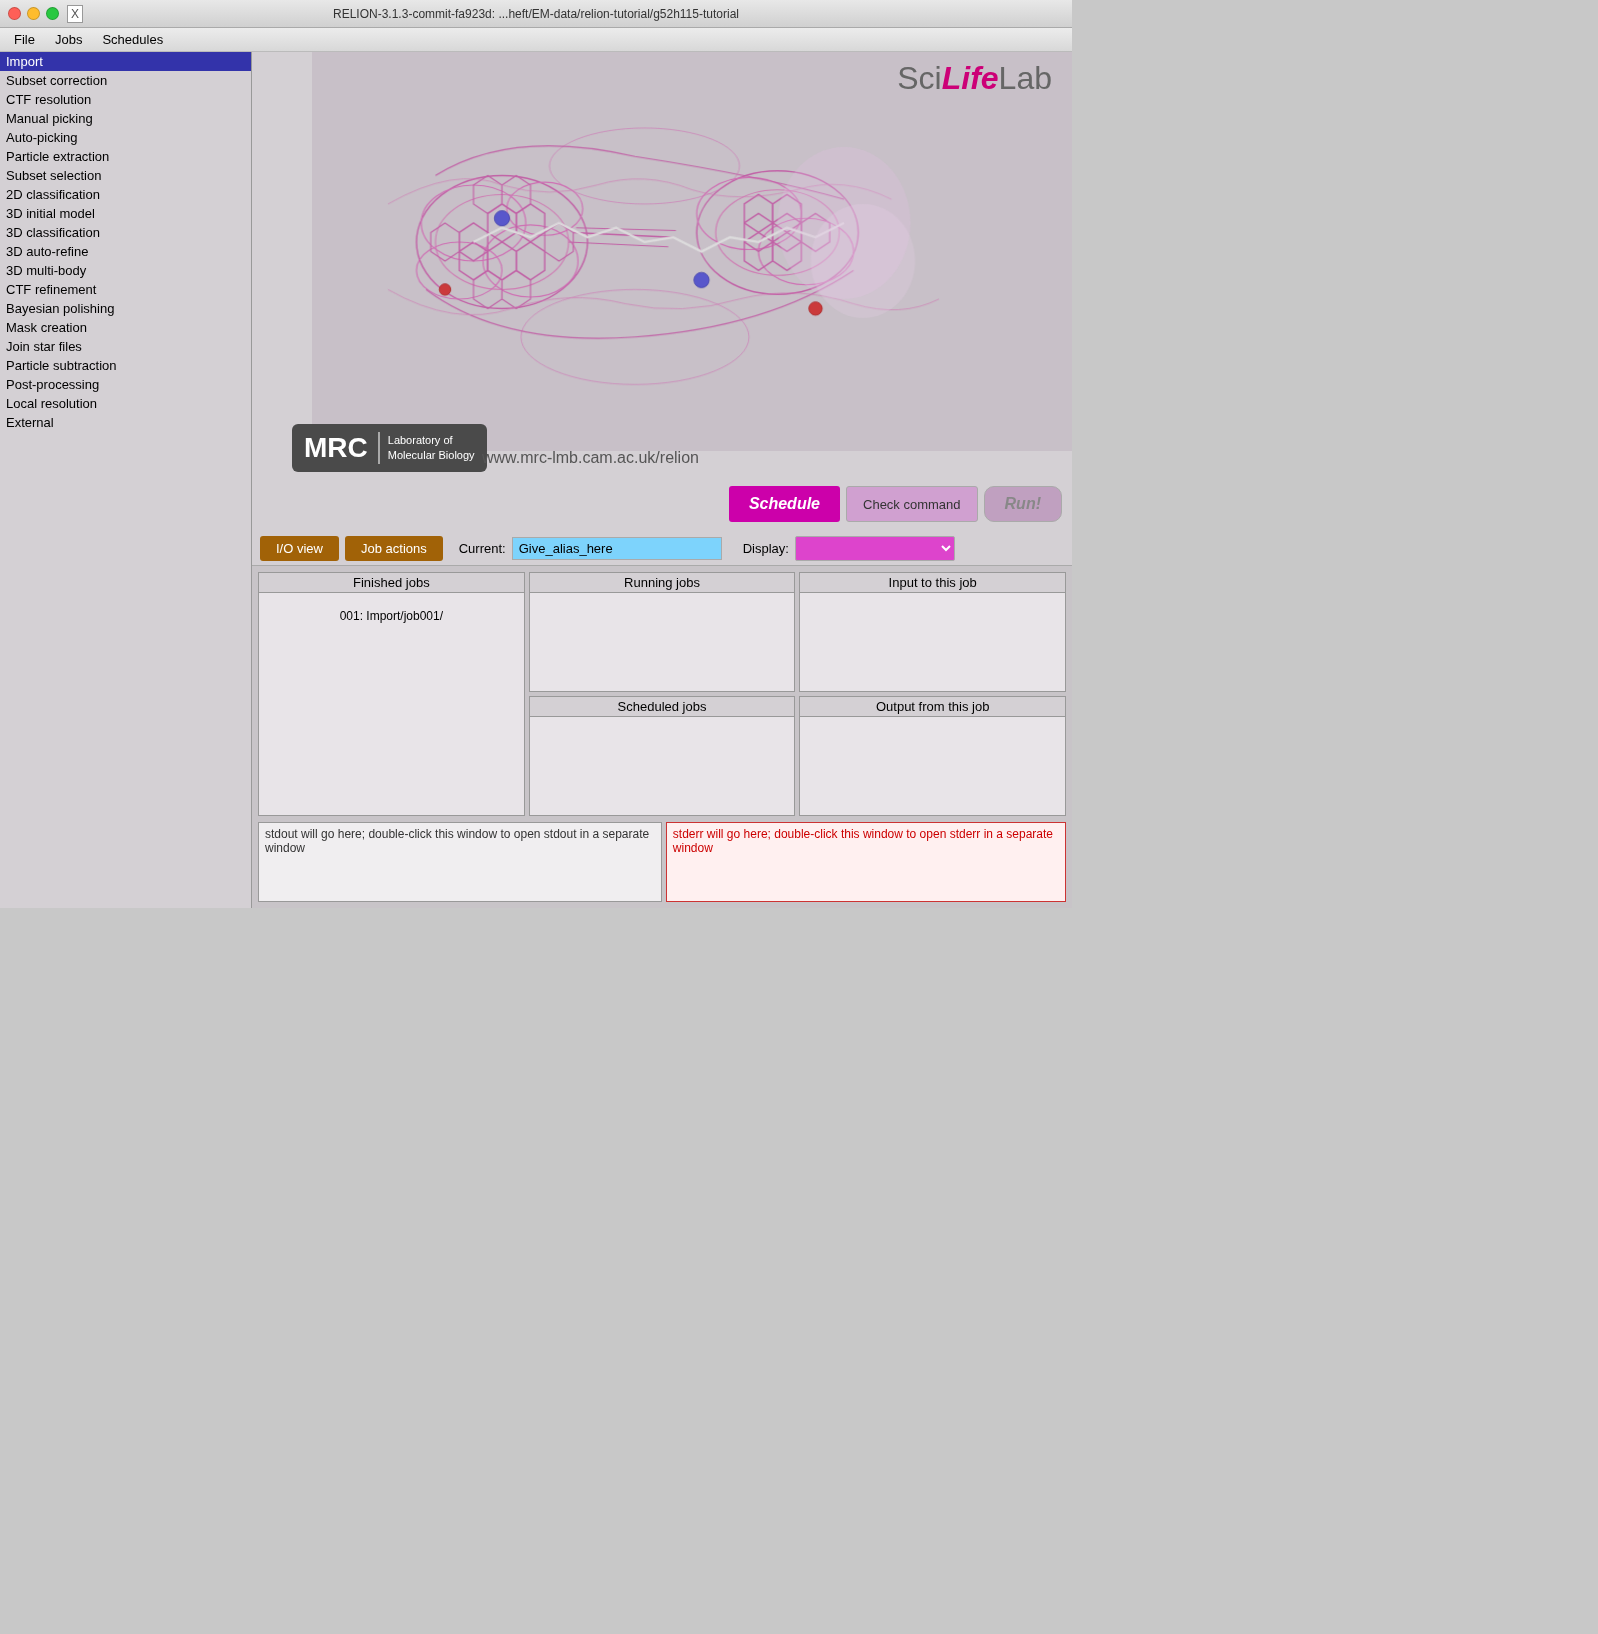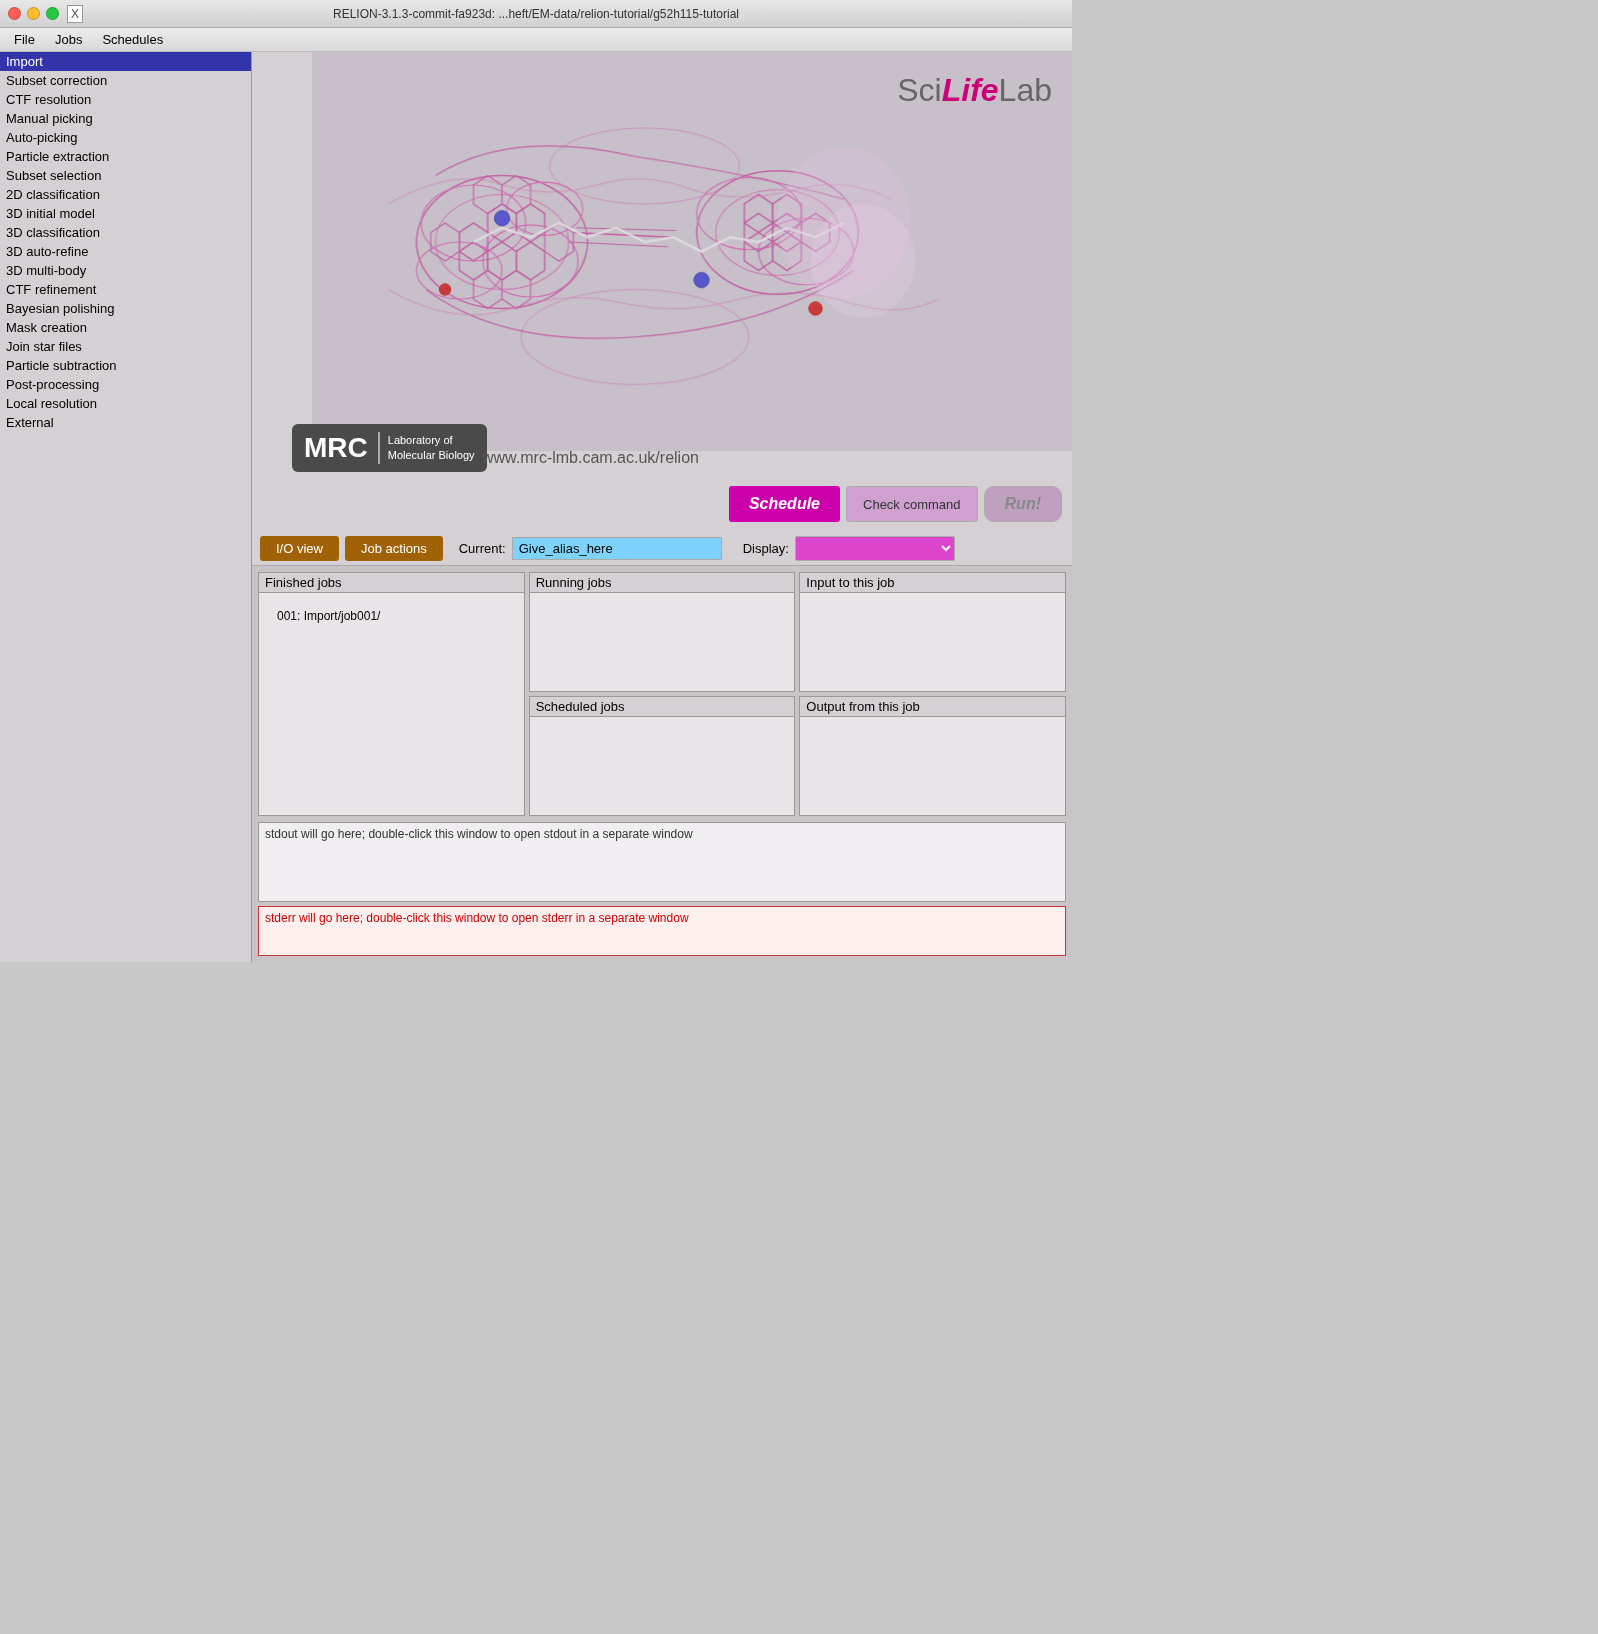--- a/index.html
+++ b/index.html
@@ -110,21 +110,21 @@
       position: relative;
       display: flex;
       align-items: center;
       justify-content: center;
       overflow: hidden;
     }
 
     
     .scilife-logo {
       position: absolute;
-      top: 20px;
+      top: 8px;
       right: 20px;
       font-size: 32px;
       font-weight: 300;
       color: #888;
     }
     .scilife-logo .sci { color: #666; }
     .scilife-logo .life { color: #cc0077; font-style: italic; font-weight: 700; }
     .scilife-logo .lab { color: #666; }
 
     .mrc-logo {
@@ -256,20 +256,21 @@
       display: flex;
       flex-direction: column;
       margin-right: 4px;
     }
     .jobs-column:last-child { margin-right: 0; }
     .jobs-section {
       flex: 1;
       display: flex;
       flex-direction: column;
       margin-bottom: 4px;
+      text-align: center;
     }
     .jobs-section:last-child { margin-bottom: 0; }
     .jobs-section-header {
       background: #d4d0d4;
       border: 1px solid #999;
       border-bottom: none;
       padding: 2px 6px;
       font-size: 13px;
       font-weight: normal;
     }
@@ -285,21 +286,21 @@
     .job-entry {
       padding: 1px 3px;
       font-size: 12px;
     }
 
     
     .bottom-area {
       padding: 0 6px 6px 6px;
       background: #c8c4c8;
       display: flex;
-      flex-direction: column;
+      flex-direction: row;
       gap: 4px;
     }
     .stdout-panel {
       background: #f0eef0;
       border: 1px solid #999;
       min-height: 80px;
       padding: 4px 6px;
       font-size: 12px;
       color: #333;
     }

